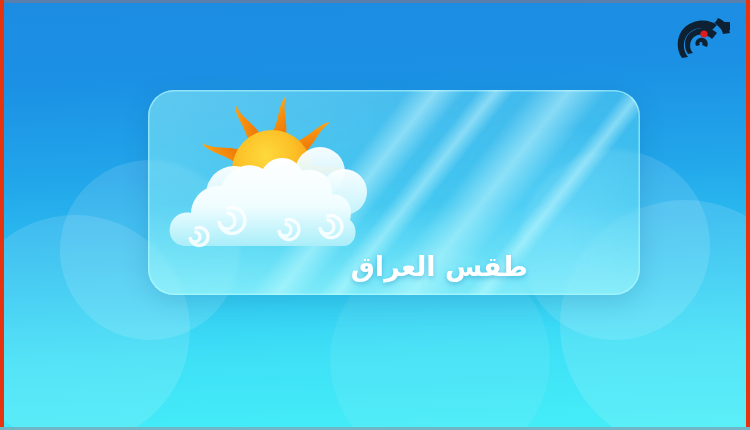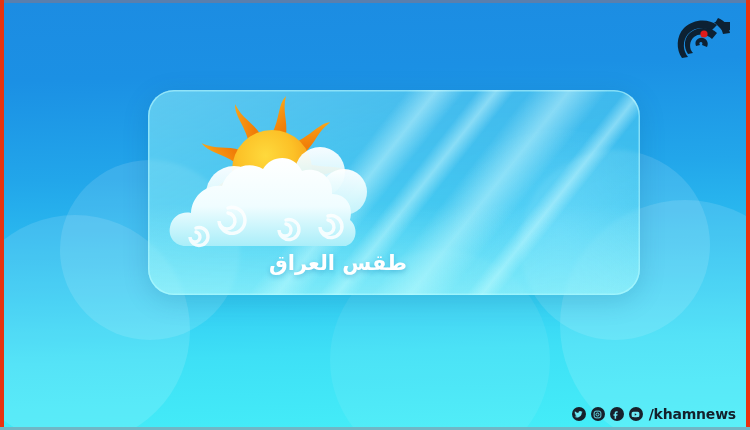--- a/index.html
+++ b/index.html
@@ -46,21 +46,21 @@
     background:radial-gradient(circle,rgba(120,225,255,.45),rgba(120,225,255,0) 70%);}
   .card-lowlight{position:absolute;left:0;right:0;bottom:0;height:90px;
     background:linear-gradient(180deg,rgba(165,250,252,0),rgba(175,252,253,.5));}
 
   
   #art{position:absolute;left:168px;top:96px;width:220px;height:165px;z-index:5;}
 
   
   #title{
     position:absolute;left:148px;top:251px;width:380px;
-    text-align:center;color:#ffffff;font-weight:bold;font-size:21px;
+    text-align:right;color:#ffffff;font-weight:bold;font-size:27px;
     letter-spacing:0.5px;direction:rtl;z-index:8;
     text-shadow:0 2px 5px rgba(30,140,190,.45);
   }
 
   
   #logo{position:absolute;right:14px;top:8px;width:62px;height:58px;z-index:50;}
 
   
   #social{position:absolute;right:14px;bottom:8px;display:flex;align-items:center;gap:5px;z-index:50;}
   .sicon{width:14px;height:14px;border-radius:50%;background:#16202b;display:flex;align-items:center;justify-content:center;}
@@ -150,42 +150,18 @@
     <g fill="#0d2133">
       <path d="M8,50 C2,42 2,28 10,20 C19,11 34,10 43,17 L37,23 C30,18 20,19 14,26 C8,33 9,43 14,49 Z"></path>
       <path d="M14,46 C9,39 10,29 17,24 C25,18 37,19 43,25 L38,31 C33,26 25,25 20,29 C15,33 15,41 19,45 Z"></path>
       <path d="M44,10 C50,12 55,18 56,25 L49,26 C48,21 45,17 41,15 Z"></path>
       <path d="M40,14 L56,14 L56,22 L48,22 Z"></path>
       <path d="M22,38 C20,33 24,29 29,30 C33,31 35,35 33,39 L28,37 C29,35 28,34 27,34 C25,34 25,36 26,37 Z"></path>
     </g>
     <circle cx="30" cy="26" r="3.6" fill="#e01b1b"></circle>
   </svg>
 
-  <div id="social">
-    <span class="sicon">
-      <svg width="9" height="9" viewBox="0 0 24 24" fill="#6fe9f5">
-          <path d="M23 4.9a9 9 0 0 1-2.6.7 4.5 4.5 0 0 0 2-2.5 9 9 0 0 1-2.9 1.1A4.5 4.5 0 0 0 11.7 8 12.8 12.8 0 0 1 2.4 3.3a4.5 4.5 0 0 0 1.4 6 4.4 4.4 0 0 1-2-.6 4.5 4.5 0 0 0 3.6 4.4 4.5 4.5 0 0 1-2 .1 4.5 4.5 0 0 0 4.2 3.1A9 9 0 0 1 1 18.2a12.7 12.7 0 0 0 6.9 2c8.3 0 12.8-6.9 12.8-12.8v-.6A9 9 0 0 0 23 4.9z"></path>
-        </svg>
-    </span>
-    <span class="sicon">
-      <svg width="9" height="9" viewBox="0 0 24 24" fill="none" stroke="#6fe9f5" stroke-width="2.4">
-        <rect x="3" y="3" width="18" height="18" rx="5"></rect>
-          <circle cx="12" cy="12" r="4"></circle>
-      </svg>
-    </span>
-    <span class="sicon">
-      <svg width="9" height="9" viewBox="0 0 24 24" fill="#6fe9f5">
-          <path d="M15 3h-3a5 5 0 0 0-5 5v3H4v4h3v8h4v-8h3l1-4h-4V8a1 1 0 0 1 1-1h3z"></path>
-        </svg>
-    </span>
-    <span class="sicon">
-      <svg width="9" height="9" viewBox="0 0 24 24" fill="#6fe9f5">
-          <path d="M22 7.5a3 3 0 0 0-2.1-2.1C18 4.9 12 4.9 12 4.9s-6 0-7.9.5A3 3 0 0 0 2 7.5 31 31 0 0 0 1.5 12 31 31 0 0 0 2 16.5a3 3 0 0 0 2.1 2.1c1.9.5 7.9.5 7.9.5s6 0 7.9-.5a3 3 0 0 0 2.1-2.1 31 31 0 0 0 .5-4.5 31 31 0 0 0-.5-4.5zM10 15.2V8.8l5.2 3.2z"></path>
-        </svg>
-    </span>
-    <span id="handle">/khamnews</span>
-  </div>
 
   <div class="frame-top"></div>
   <div class="frame-left"></div>
   <div class="frame-right"></div>
   <div class="frame-bottom"></div>
 </div>
 
 </body></html>

